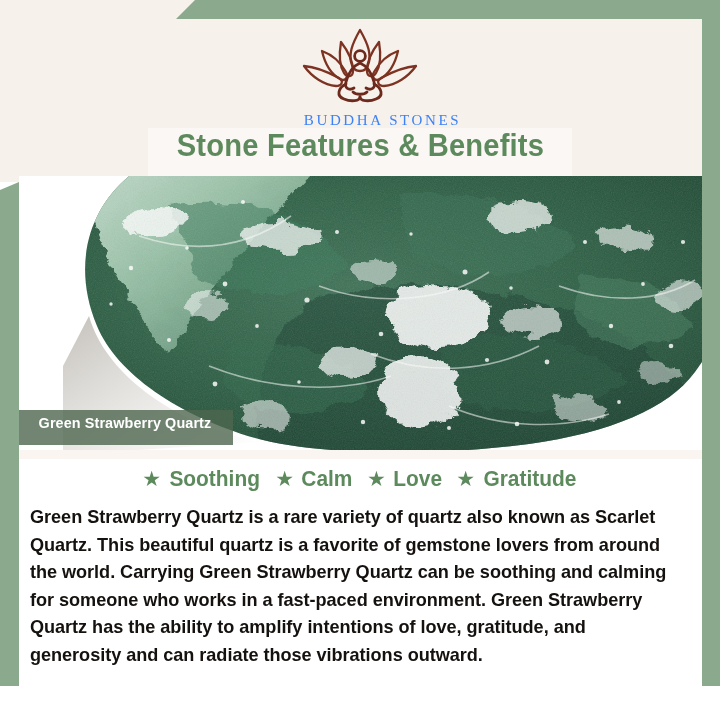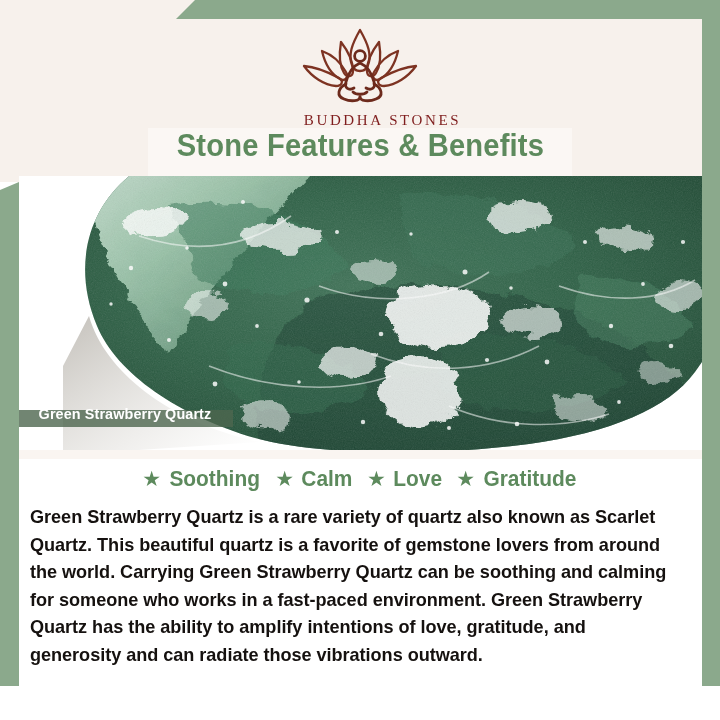--- a/index.html
+++ b/index.html
@@ -61,21 +61,21 @@
     width: 720px;
     text-align: center;
     z-index: 6;
   }
   .logo-mark { display: block; margin: 0 auto; }
   .logo-word {
     margin-top: 4px;
     font-family: "Liberation Serif", serif;
     font-size: 15px;
     letter-spacing: 2.6px;
-    color: #7f1d1d;
+    color: #3b82f6;
     font-weight: 400;
     padding-left: 45px;
   }
 
   
   .title-band {
     position: absolute;
     left: 148px; top: 128px;
     width: 424px; height: 48px;
     background: #fbf7f4;
@@ -100,21 +100,21 @@
     width: 683px; height: 274px;
     background: #ffffff;
     overflow: hidden;
     z-index: 4;
   }
   .stone-svg { position: absolute; left: 0; top: 0; }
 
   .stone-label {
     position: absolute;
     left: 0; top: 234px;
-    height: 17px;
+    height: 35px;
     padding: 0 18px 10px 16px;
     display: flex;
     align-items: center;
     background: rgba(77,102,79,0.80);
     z-index: 9;
   }
   .stone-label span {
     font-family: "Liberation Sans Narrow", "Liberation Sans", sans-serif;
     font-size: 15px;
     font-weight: 700;

